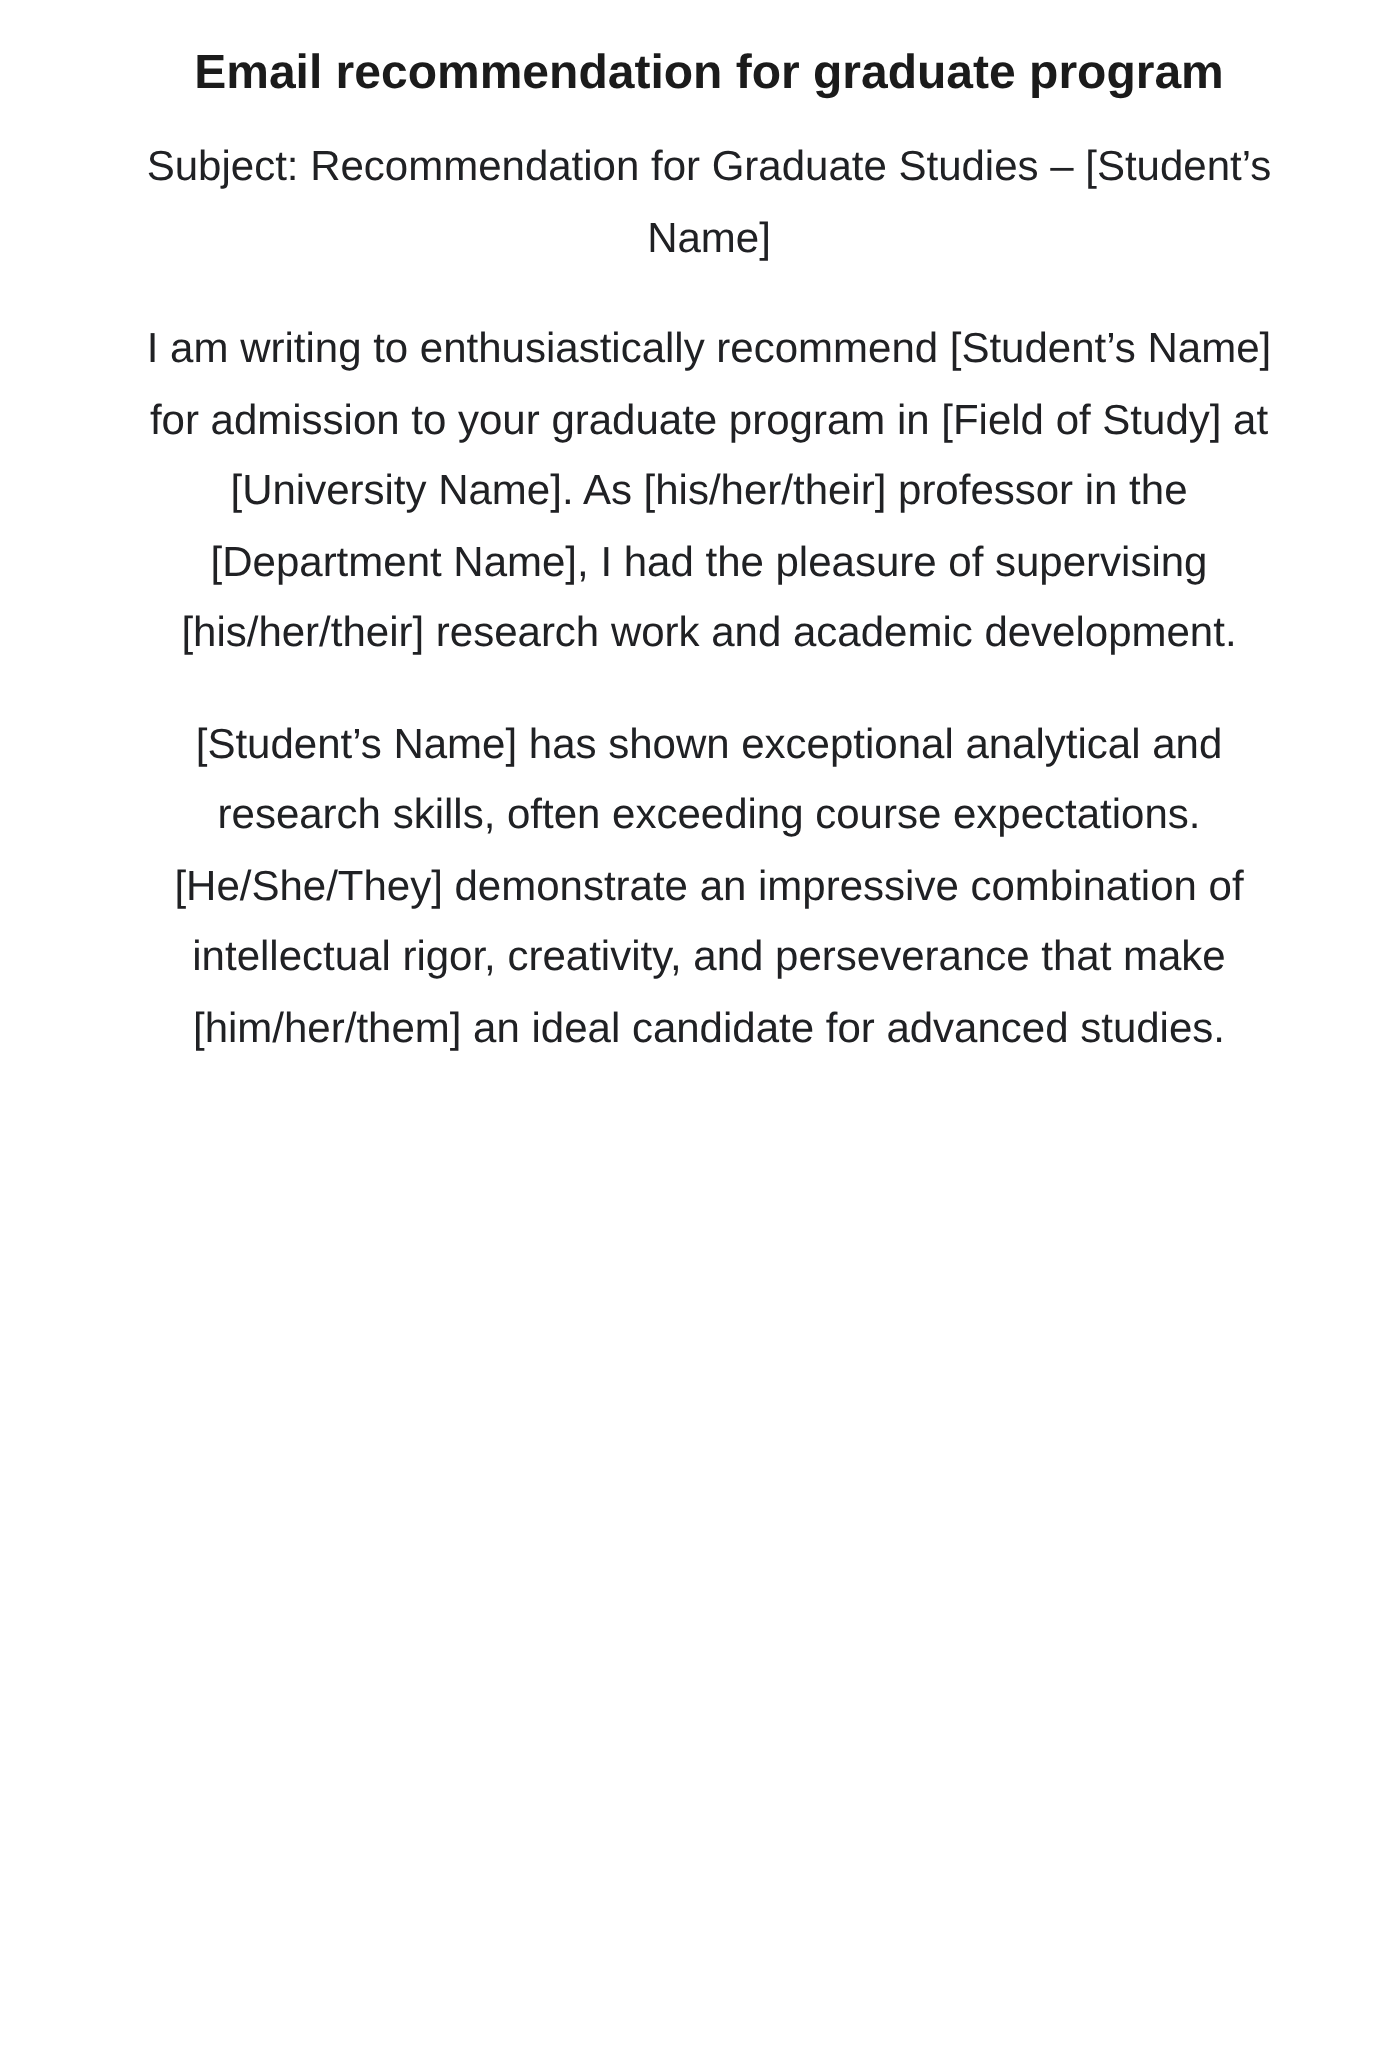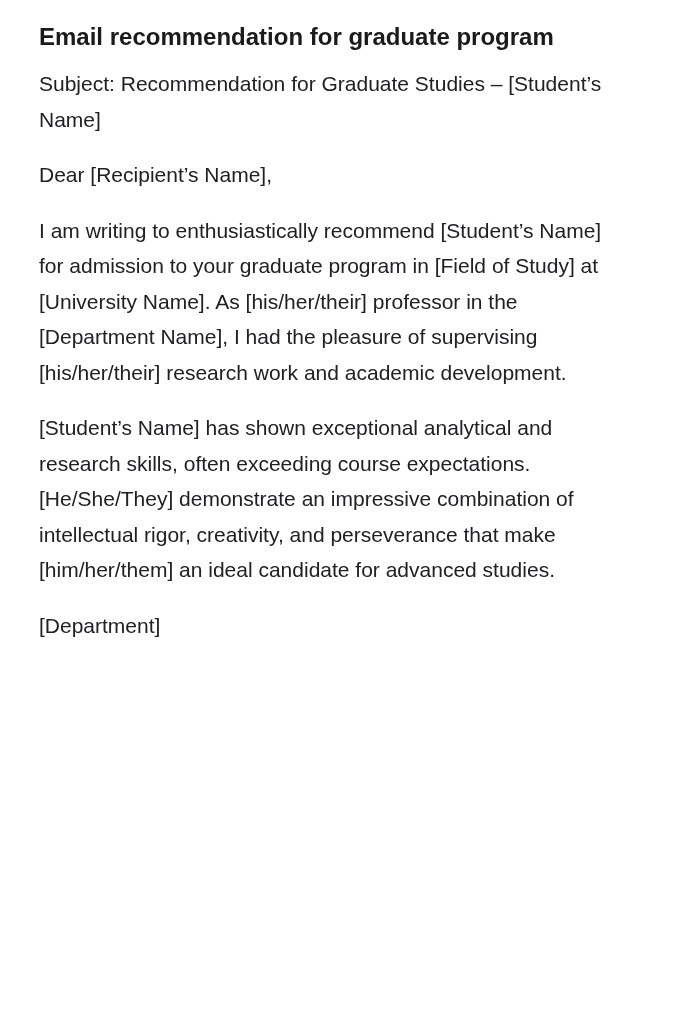--- a/index.html
+++ b/index.html
@@ -8,20 +8,21 @@
     background: #ffffff;
     font-family: "Liberation Sans", "DejaVu Sans", sans-serif;
   }
   .page {
     box-sizing: border-box;
     width: 700px;
     height: 1033px;
     background: #ffffff;
     padding: 22px 30px 20px 39px;
     overflow: hidden;
+    text-align: center;
   }
   .doc-heading {
     margin: 0 0 14px 0;
     font-size: 24px;
     line-height: 30px;
     font-weight: 700;
     color: #1b1b1b;
     letter-spacing: 0;
   }
   .doc-paragraph {
@@ -36,33 +37,31 @@
 </style>
 </head>
 <body>
 
 <article class="page">
   <h1 class="doc-heading">Email recommendation for graduate program</h1>
 
   <p class="doc-paragraph">Subject: Recommendation for Graduate Studies – [Student’s
 Name]</p>
 
-  <p class="doc-paragraph">Dear [Recipient’s Name],</p>
 
   <p class="doc-paragraph">I am writing to enthusiastically recommend [Student’s Name]
 for admission to your graduate program in [Field of Study] at
 [University Name]. As [his/her/their] professor in the
 [Department Name], I had the pleasure of supervising
 [his/her/their] research work and academic development.</p>
 
   <p class="doc-paragraph">[Student’s Name] has shown exceptional analytical and
 research skills, often exceeding course expectations.
 [He/She/They] demonstrate an impressive combination of
 intellectual rigor, creativity, and perseverance that make
 [him/her/them] an ideal candidate for advanced studies.</p>
 
 
 
 
-  <p class="doc-paragraph">[Department]</p>
 
 
 </article>
 
 </body></html>

